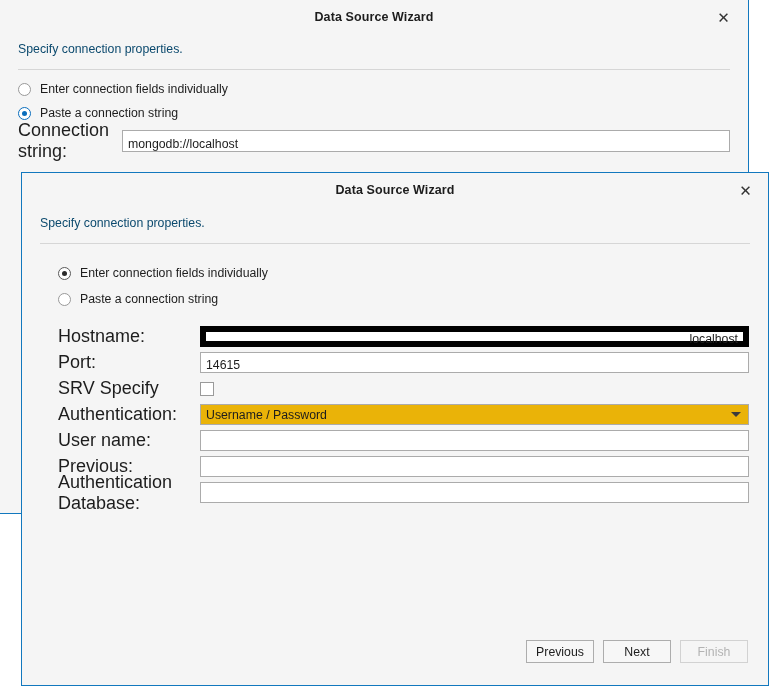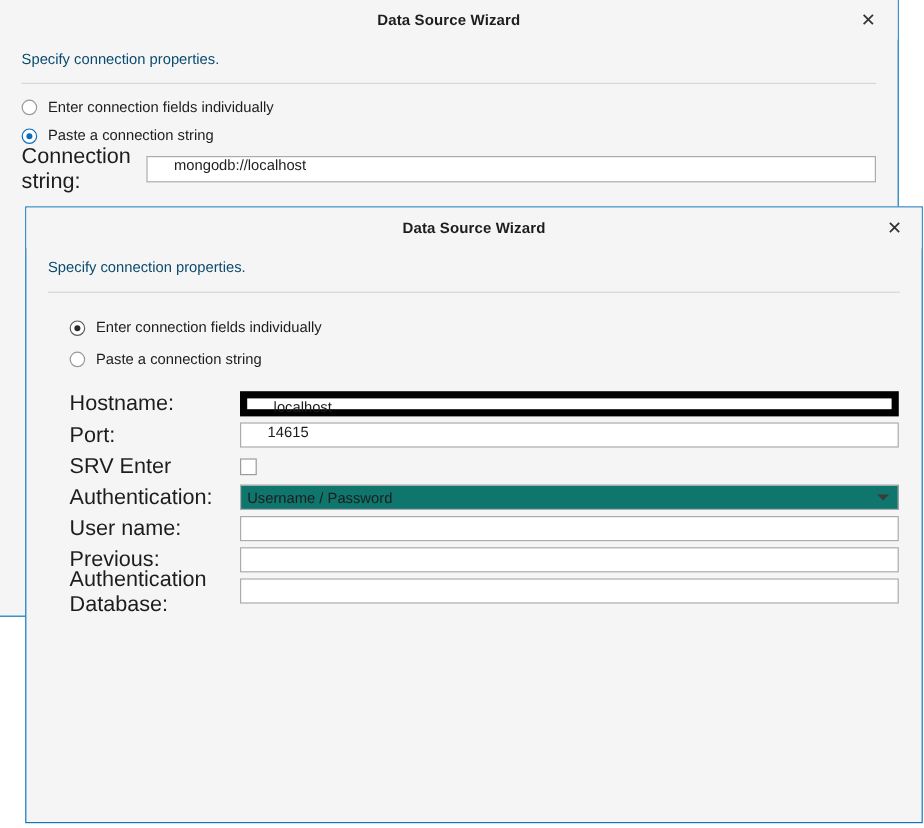--- a/index.html
+++ b/index.html
@@ -87,40 +87,40 @@
     font-size: 18px; color: #1d1d1d;
     text-align: left;
     flex: 0 0 auto;
   }
   .input {
     height: 21px;
     border: 1px solid #ababab;
     background: #ffffff;
     font-size: 12.3px;
     color: #1d1d1d;
-    padding: 0 22px;
-    display: flex; align-items: flex-start;
+    padding: 0 5px;
+    display: flex; align-items: flex-end;
     position: relative;
   }
   .input.focused { border: 6px solid #000000; flex-direction: column; }
   .caret {
     display: inline-block;
     width: 1px; height: 13px;
     background: #1d1d1d;
     margin-left: 1px;
   }
   .checkbox {
     width: 14px; height: 14px;
     border: 1px solid #9a9a9a;
     background: #ffffff;
   }
   .select {
     height: 21px;
     border: 1px solid #ababab;
-    background: #0f766e;
+    background: #eab308;
     font-size: 12.3px; color: #1d1d1d;
     padding: 0 5px;
     display: flex; align-items: center;
     justify-content: space-between;
   }
   .arrow-down {
     width: 0; height: 0;
     border-left: 5px solid transparent;
     border-right: 5px solid transparent;
     border-top: 5px solid #3b3b3b;
@@ -232,21 +232,21 @@
       </div>
 
       <div class="field-row">
         <span class="field-label fg-label">Port:</span>
         <div class="input fg-control">
           <span>14615</span>
         </div>
       </div>
 
       <div class="field-row">
-        <span class="field-label fg-label">SRV Enter</span>
+        <span class="field-label fg-label">SRV Specify</span>
         <span class="checkbox"></span>
       </div>
 
       <div class="field-row">
         <span class="field-label fg-label">Authentication:</span>
         <div class="select fg-control">
           <span>Username / Password</span>
           <span class="arrow-down"></span>
         </div>
       </div>
@@ -265,17 +265,22 @@
         </div>
       </div>
 
       <div class="field-row">
         <span class="field-label fg-label">Authentication Database:</span>
         <div class="input fg-control">
           <span></span>
         </div>
       </div>
 
+      <div class="btn-row">
+        <div class="btn">Previous</div>
+        <div class="btn">Next</div>
+        <div class="btn disabled">Finish</div>
+      </div>
 
     </div>
   </div>
 
 </div>
 
 </body></html>

